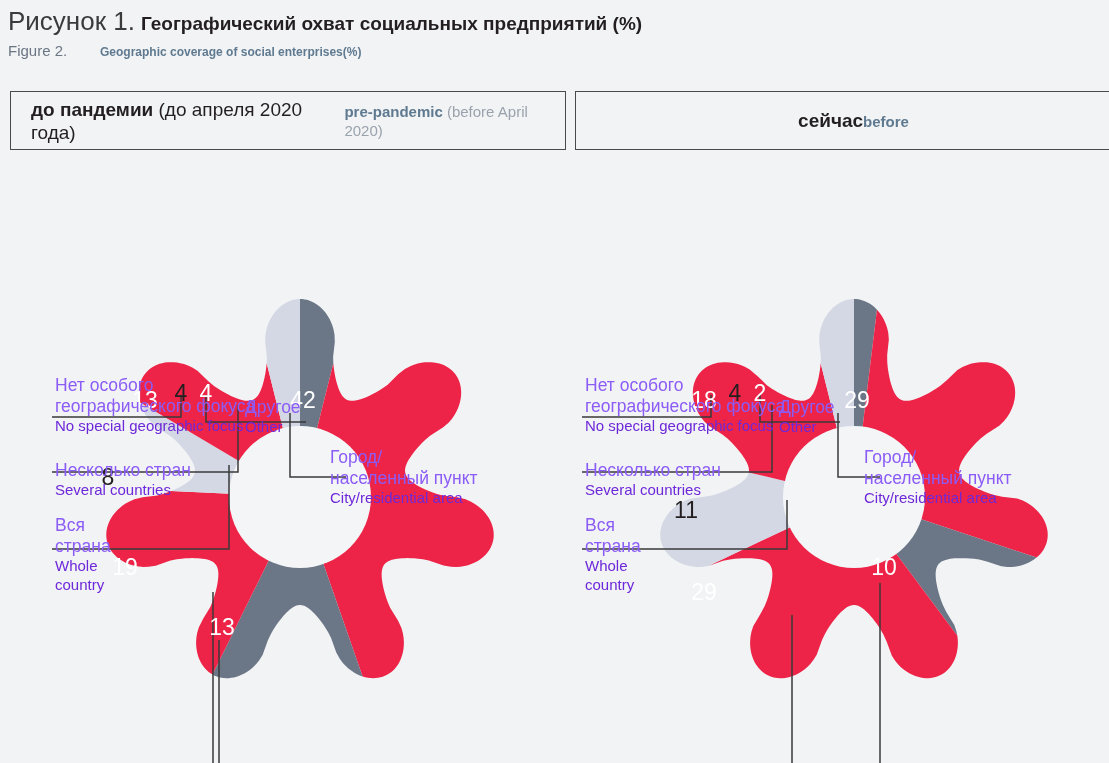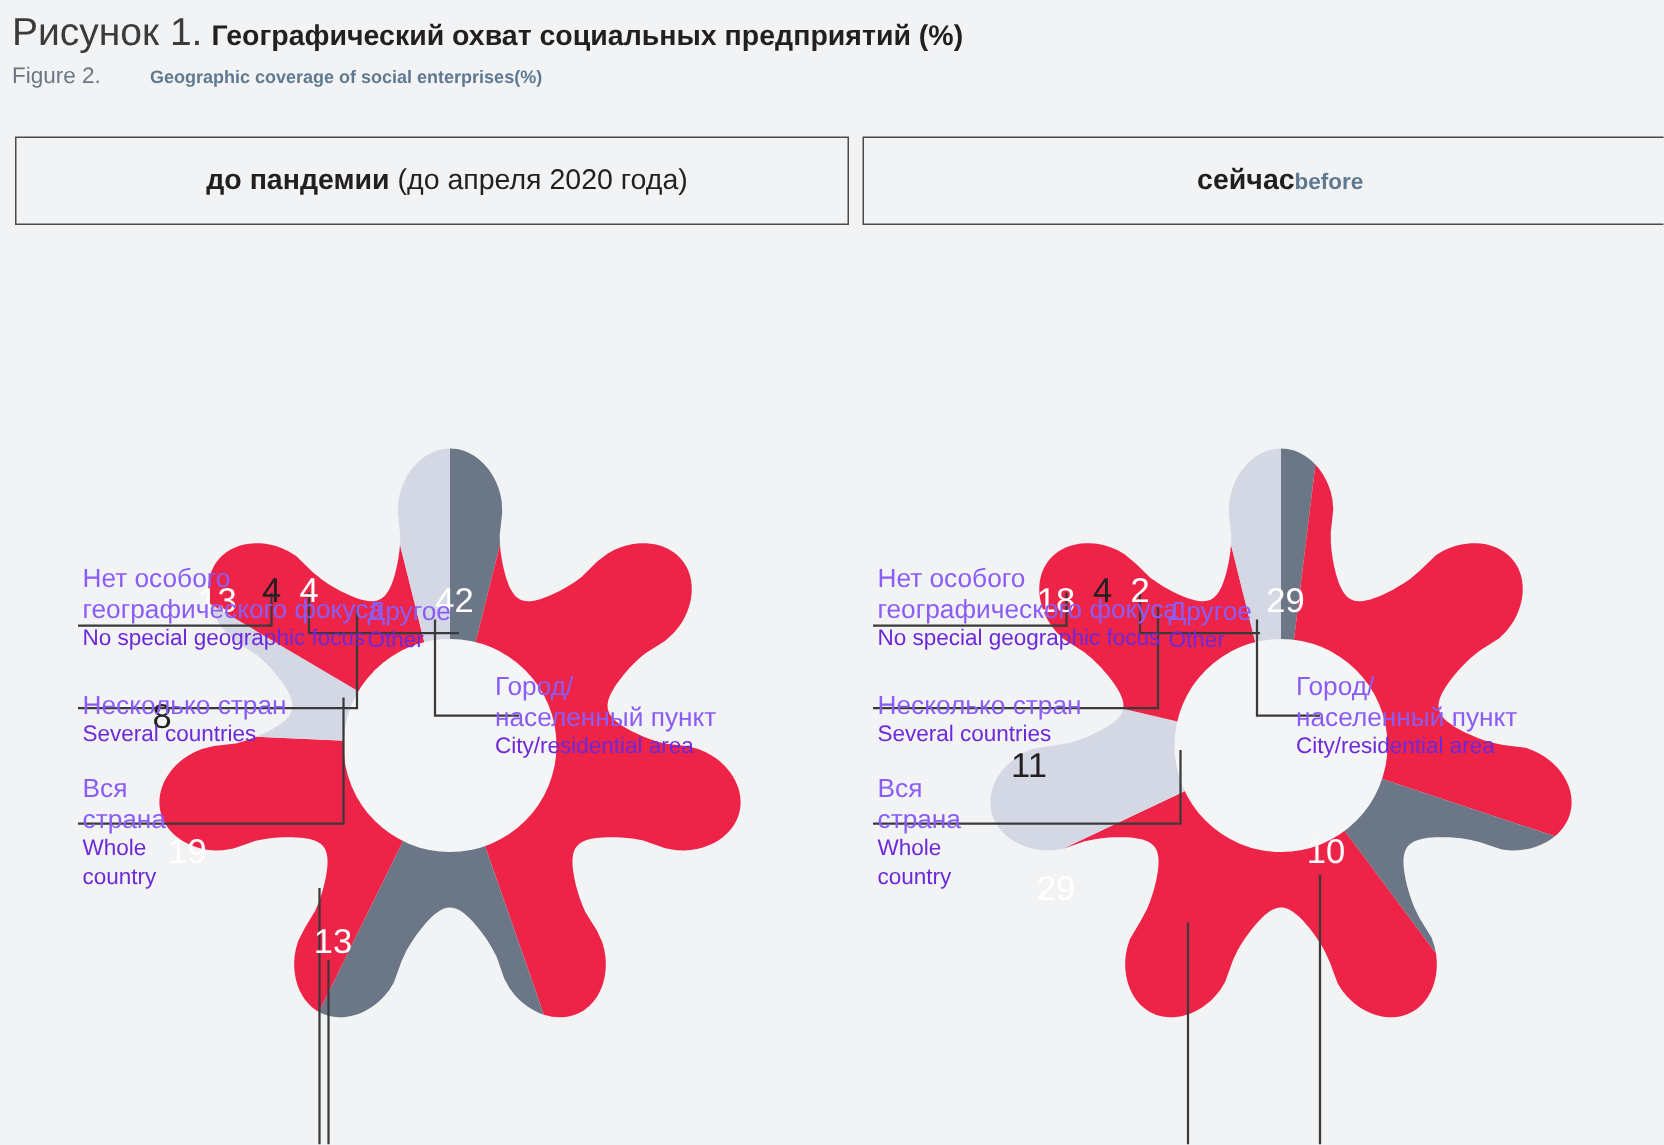--- a/index.html
+++ b/index.html
@@ -61,20 +61,23 @@
   <div class="title-row en">
     <span class="t-en-prefix">Figure 2.</span>
     <span class="t-en-main">Geographic coverage of social enterprises(%)</span>
   </div>
 </div>
 
 <div class="panel-head" id="panel-head-left">
   <div class="ph-ru">
     <b>до пандемии</b><span> (до апреля 2020 года)</span>
   </div>
+  <div class="ph-en">
+    <b>pre-pandemic</b><span> (before April 2020)</span>
+  </div>
 </div>
 
 <div class="panel-head" id="panel-head-right">
   <div class="ph-ru">
     <b>сейчас</b><span></span>
   </div>
   <div class="ph-en">
     <b>before</b><span></span>
   </div>
 </div>

